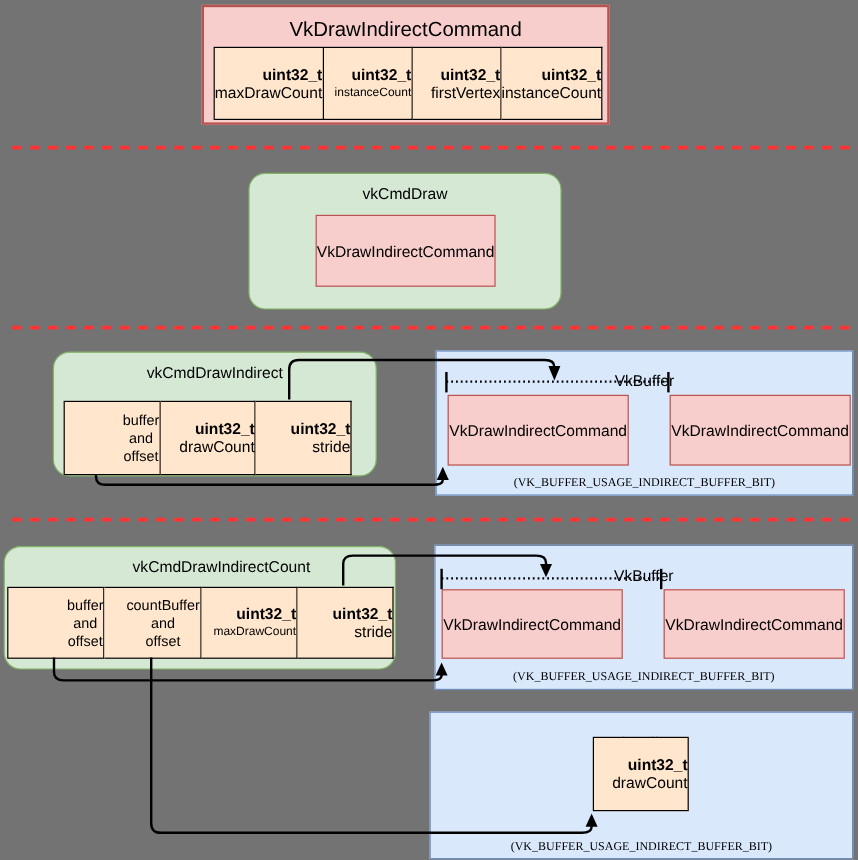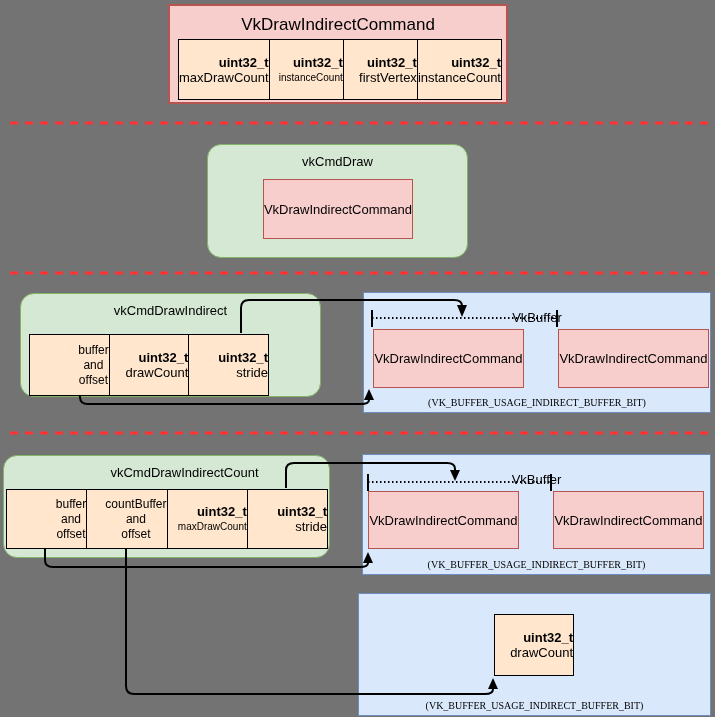--- a/index.html
+++ b/index.html
@@ -58,21 +58,21 @@
         <div class="n">instanceCount</div>
       </div>
     </div>
   </div>
 
   <div class="abs green-box" style="left:207px; top:144px; width:261px; height:114px;">
     <div class="box-title">vkCmdDraw</div>
     <div class="abs pink-box" style="left:55px; top:34px; width:150px; height:60px;">VkDrawIndirectCommand</div>
   </div>
 
-  <div class="abs green-box" style="left:20px; top:293px; width:301px; height:104px;">
+  <div class="abs green-box" style="left:44px; top:293px; width:270px; height:104px;">
     <div class="box-title">vkCmdDrawIndirect</div>
     <div class="abs row" style="left:8px; top:40px; width:240px; height:62px;">
       <div class="cell">
         <div class="multi">buffer
 and
 offset</div>
       </div>
       <div class="cell">
         <div class="t">uint32_t</div>
         <div class="n">drawCount</div>

